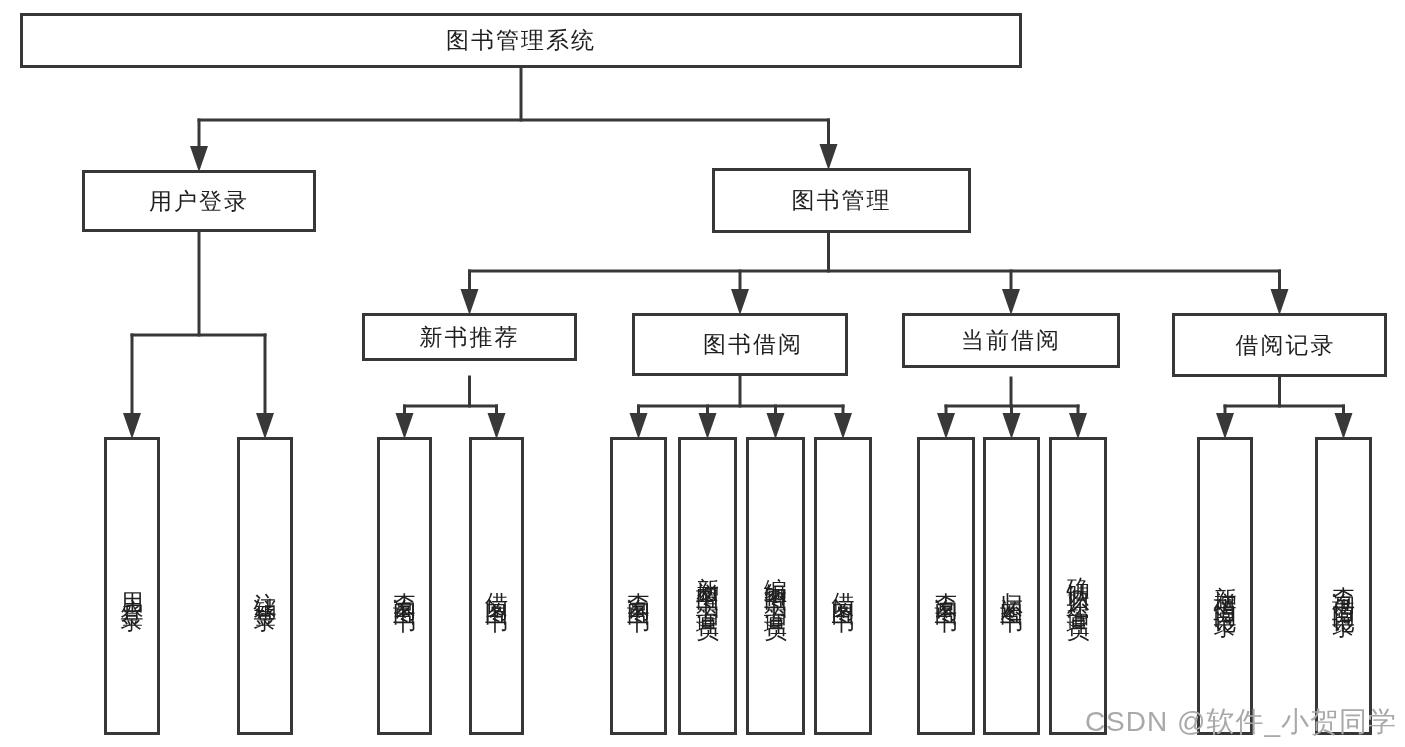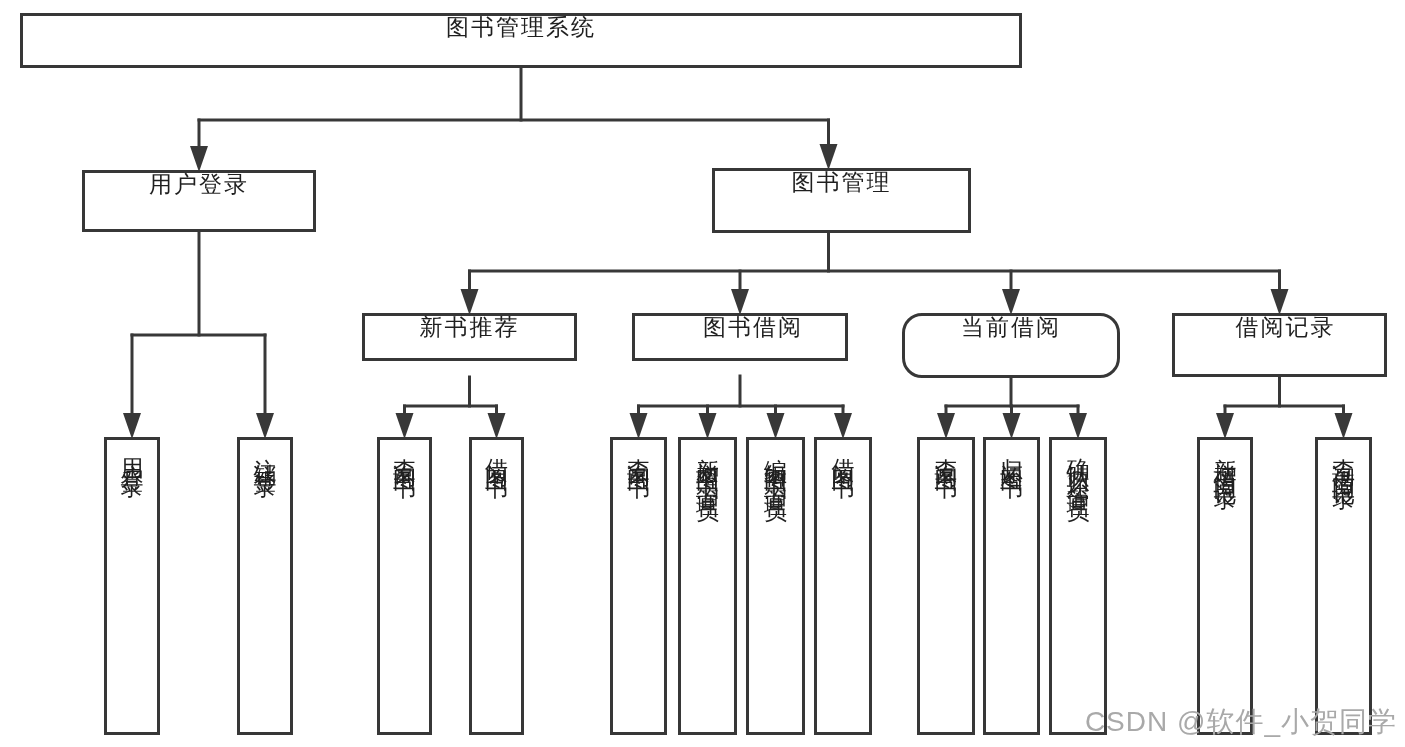--- a/index.html
+++ b/index.html
@@ -21,20 +21,21 @@
     top: 0;
     width: 1405px;
     height: 747px;
   }
   .node {
     position: absolute;
     box-sizing: border-box;
     background: #ffffff;
     border: 3px solid #373737;
     display: flex;
+    align-items: center;
     justify-content: center;
     color: #1f1f1f;
   }
   .node .node-label {
     font-size: 23px;
     letter-spacing: 2px;
     white-space: nowrap;
     line-height: 1;
   }
   .node.vertical .node-label {
@@ -118,24 +119,24 @@
       </div>
       <div class="node" style="left: 82px; top: 170px; width: 234px; height: 62px; border-color: rgb(55, 55, 55);">
         <span class="node-label" style="color: rgb(31, 31, 31);">用户登录</span>
       </div>
       <div class="node" style="left: 712px; top: 168px; width: 259px; height: 65px; border-color: rgb(55, 55, 55);">
         <span class="node-label" style="color: rgb(31, 31, 31);">图书管理</span>
       </div>
       <div class="node" style="left: 362px; top: 313px; width: 215px; height: 48px; border-color: rgb(55, 55, 55);">
         <span class="node-label" style="color: rgb(31, 31, 31);">新书推荐</span>
       </div>
-      <div class="node" style="left: 632px; top: 313px; width: 216px; height: 48px; border-color: rgb(55, 55, 55); padding-left: 26px;">
+      <div class="node" style="left: 632px; top: 313px; width: 216px; height: 63px; border-color: rgb(55, 55, 55); padding-left: 26px;">
         <span class="node-label" style="color: rgb(31, 31, 31);">图书借阅</span>
       </div>
-      <div class="node" style="left: 902px; top: 313px; width: 218px; height: 65px; border-color: rgb(55, 55, 55); border-radius: 20px;">
+      <div class="node" style="left: 902px; top: 313px; width: 218px; height: 55px; border-color: rgb(55, 55, 55);">
         <span class="node-label" style="color: rgb(31, 31, 31);">当前借阅</span>
       </div>
       <div class="node" style="left: 1172px; top: 313px; width: 215px; height: 64px; border-color: rgb(55, 55, 55); padding-left: 12px;">
         <span class="node-label" style="color: rgb(31, 31, 31);">借阅记录</span>
       </div>
       <div class="node vertical" style="left: 104px; top: 437px; width: 56px; height: 298px; border-color: rgb(55, 55, 55);">
         <span class="node-label" style="color: rgb(31, 31, 31);">用户登录</span>
       </div>
       <div class="node vertical" style="left: 237px; top: 437px; width: 56px; height: 298px; border-color: rgb(55, 55, 55);">
         <span class="node-label" style="color: rgb(31, 31, 31);">注销登录</span>

